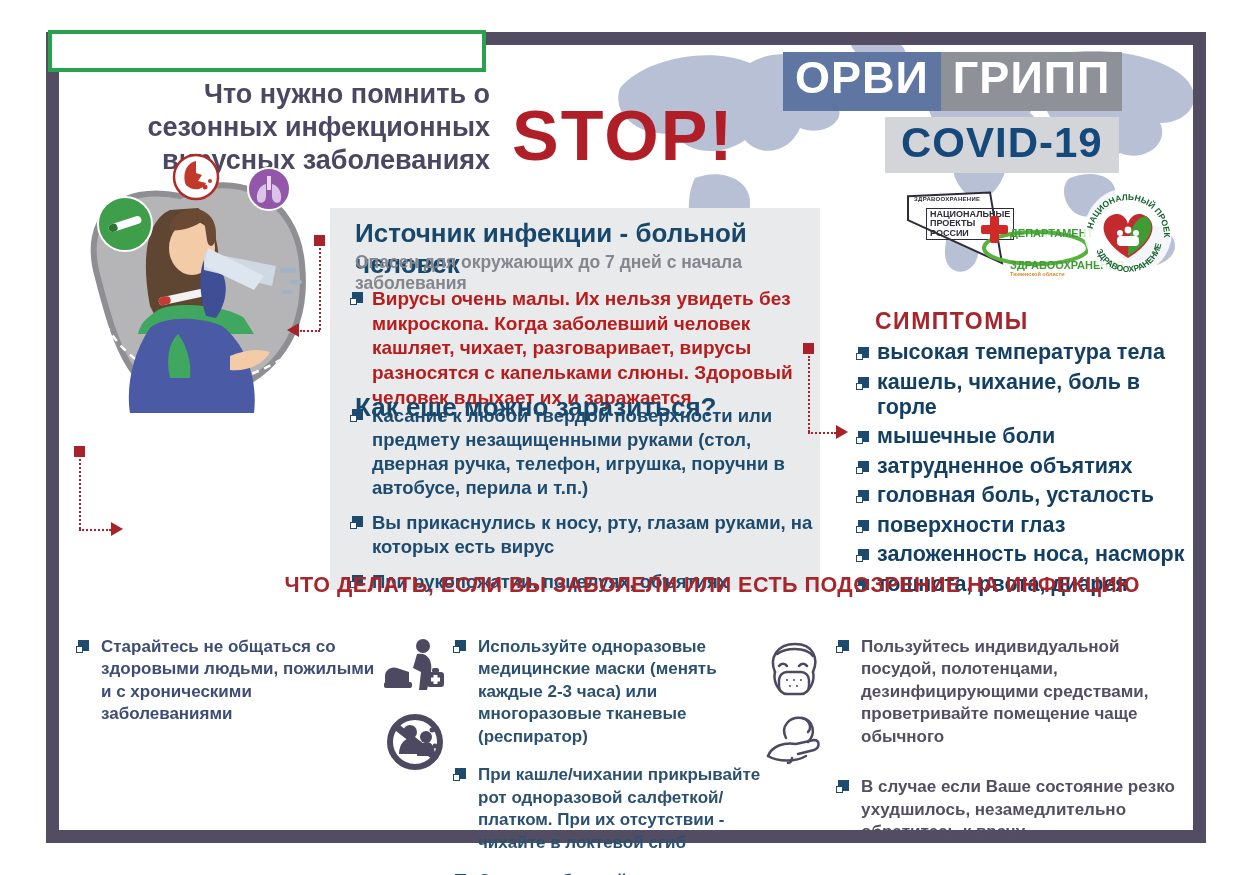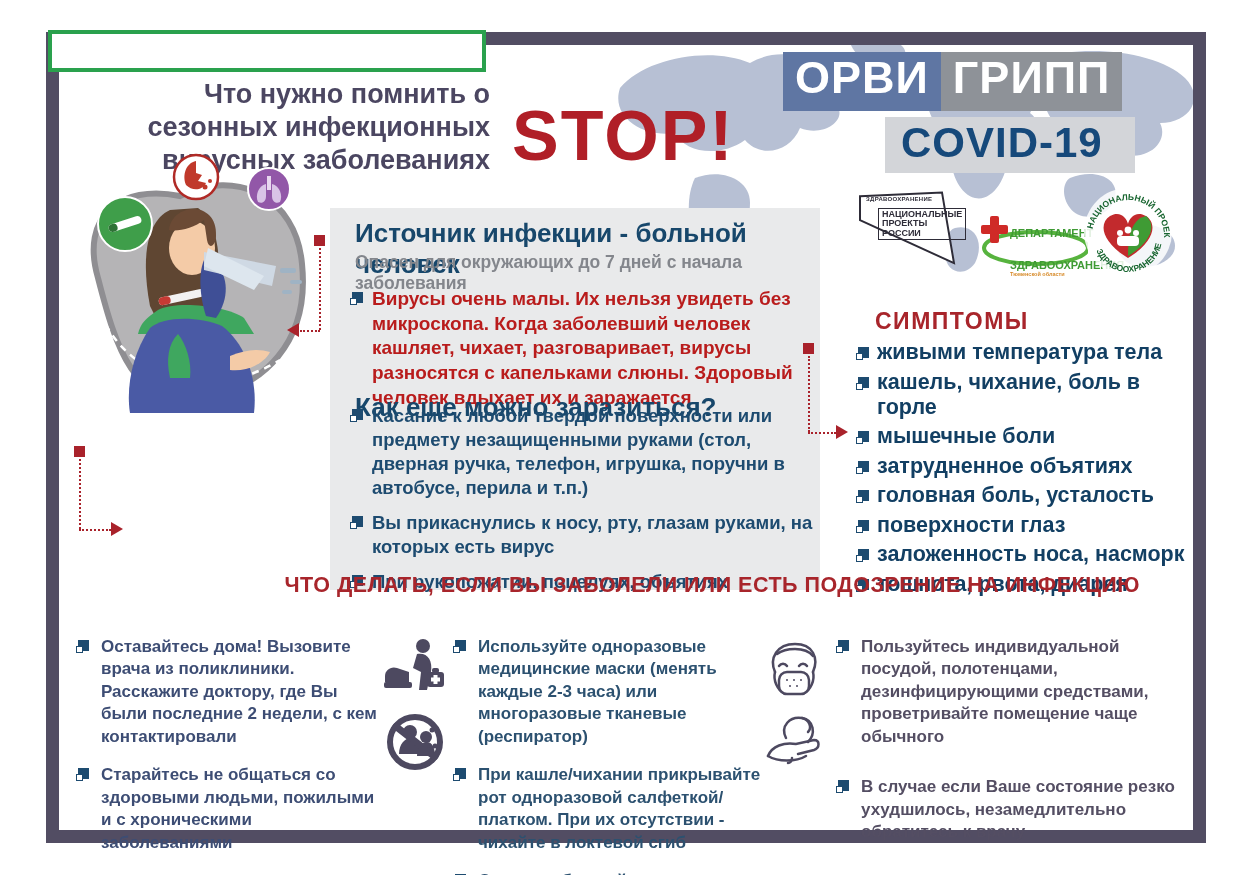--- a/index.html
+++ b/index.html
@@ -12,21 +12,21 @@
   .green-box{left:48px;top:30px;width:430px;height:34px;background:#fff;border:4px solid #2aa14d;}
   
   .main-title{left:70px;top:78px;width:420px;text-align:right;font-size:27px;font-weight:bold;
               color:#4b4661;line-height:1.22;}
   .stop{left:512px;top:96px;font-size:70px;font-weight:900;color:#b01f27;letter-spacing:2px;}
   .badges{left:783px;top:52px;display:flex;}
   .badge{color:#fff;font-size:45px;font-weight:800;padding:0 12px 7px 12px;letter-spacing:1px;}
   .badge.orvi{background:#5f76a3;}
   .badge.gripp{background:#8e9298;}
   .covid{left:885px;top:117px;background:#d3d5d9;color:#16497b;font-size:42px;font-weight:800;
-         padding:2px 32px 6px 16px;letter-spacing:1px;}
+         padding:2px 16px 6px 16px;letter-spacing:1px;}
   
   .map{left:600px;top:28px;pointer-events:none;}
   
   .graybox{left:330px;top:208px;width:490px;height:382px;background:#e9eaeb;}
   .src-title{left:355px;top:218px;width:460px;font-size:26px;font-weight:bold;color:#17476b;}
   .src-sub{left:355px;top:252px;width:460px;font-size:17.5px;color:#83868c;font-weight:bold;}
   .blt-row{display:flex;gap:9px;}
   .blt{flex:0 0 auto;width:11px;height:11px;background:#1d4b70;position:relative;margin-top:5px;}
   .blt::after{content:"";position:absolute;left:-2px;bottom:-2px;width:5px;height:5px;background:#fff;border:1px solid #1d4b70;}
   .src-para{left:352px;top:287px;width:472px;font-size:19px;font-weight:bold;color:#b91c1c;line-height:1.3;}
@@ -87,21 +87,21 @@
   <div class="abs green-box"></div>
 
   <div class="abs main-title">Что нужно помнить о сезонных инфекционных вирусных заболеваниях</div>
   <div class="abs stop">STOP!</div>
   <div class="abs badges">
     <div class="badge orvi">ОРВИ</div>
     <div class="badge gripp">ГРИПП</div>
   </div>
   <div class="abs covid">COVID-19</div>
 
-  <div class="abs" style="left:856px;top:186px;width:110px;height:85px;">
+  <div class="abs" style="left:904px;top:186px;width:110px;height:85px;">
     <svg width="110" height="85" viewBox="0 0 110 85">
       <path d="M4,10 L86,2 L98,72 L4,34 Z" fill="#ffffff" stroke="#2e2c38" stroke-width="2" transform="skewY(3)"></path>
     </svg>
     <div class="abs logo1-text" style="left:10px;top:10px;">ЗДРАВООХРАНЕНИЕ</div>
     <div class="abs logo1-big" style="left:22px;top:22px;">
       <span>НАЦИОНАЛЬНЫЕ</span><br>
       <span>ПРОЕКТЫ</span><br>
       <span>РОССИИ</span>
     </div>
   </div>
@@ -207,21 +207,21 @@
     <div class="blt-row how-item">
       <span class="blt"></span>
       <span>При рукопожатии, поцелуях, объятиях</span>
     </div>
   </div>
 
   <div class="abs sym-title">СИМПТОМЫ</div>
   <div class="abs sym-list">
     <div class="sym-item">
         <span class="blt"></span>
-        <span>живыми температура тела</span>
+        <span>высокая температура тела</span>
       </div>
     <div class="sym-item">
         <span class="blt"></span>
         <span>кашель, чихание, боль в горле</span>
       </div>
     <div class="sym-item">
         <span class="blt"></span>
         <span>мышечные боли</span>
       </div>
     <div class="sym-item">
@@ -258,24 +258,20 @@
   <div class="abs tri-r" style="left:836px;top:425px;"></div>
 
   <div class="abs rsq" style="left:74px;top:446px;"></div>
   <div class="abs dotv" style="left:79px;top:459px;height:70px;"></div>
   <div class="abs doth" style="left:79px;top:529px;width:32px;"></div>
   <div class="abs tri-r" style="left:111px;top:522px;"></div>
 
   <div class="abs todo-title">ЧТО ДЕЛАТЬ, ЕСЛИ ВЫ ЗАБОЛЕЛИ ИЛИ ЕСТЬ ПОДОЗРЕНИЕ НА ИНФЕКЦИЮ</div>
 
   <div class="abs todo-col" style="left:78px;top:636px;width:310px;">
-    <div class="todo-item c1">
-      <span class="blt"></span>
-      <span>Оставайтесь дома! Вызовите врача из поликлиники. Расскажите доктору, где Вы были последние 2 недели, с кем контактировали</span>
-    </div>
     <div class="todo-item c1">
       <span class="blt"></span>
       <span>Старайтесь не общаться со здоровыми людьми, пожилыми и с хроническими заболеваниями</span>
     </div>
   </div>
 
   <svg class="abs" style="left:383px;top:638px;" width="62" height="58" viewBox="0 0 62 58">
     <g fill="#4d4960">
       <circle cx="40" cy="8" r="7"></circle>
       <path d="M34,16 C44,14 50,22 48,34 L44,52 L36,52 L38,34 L30,30 Z"></path>

